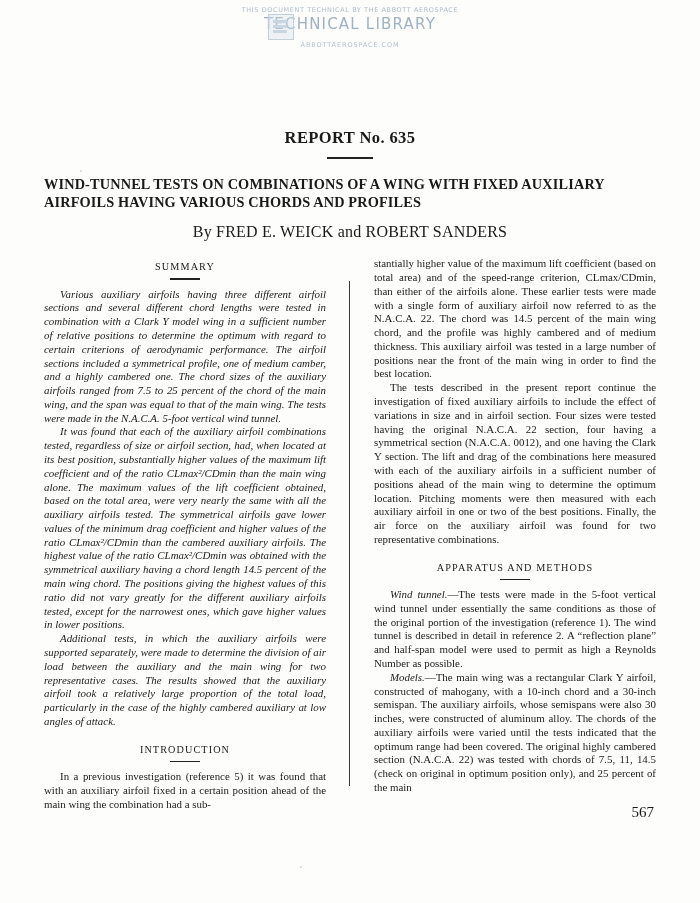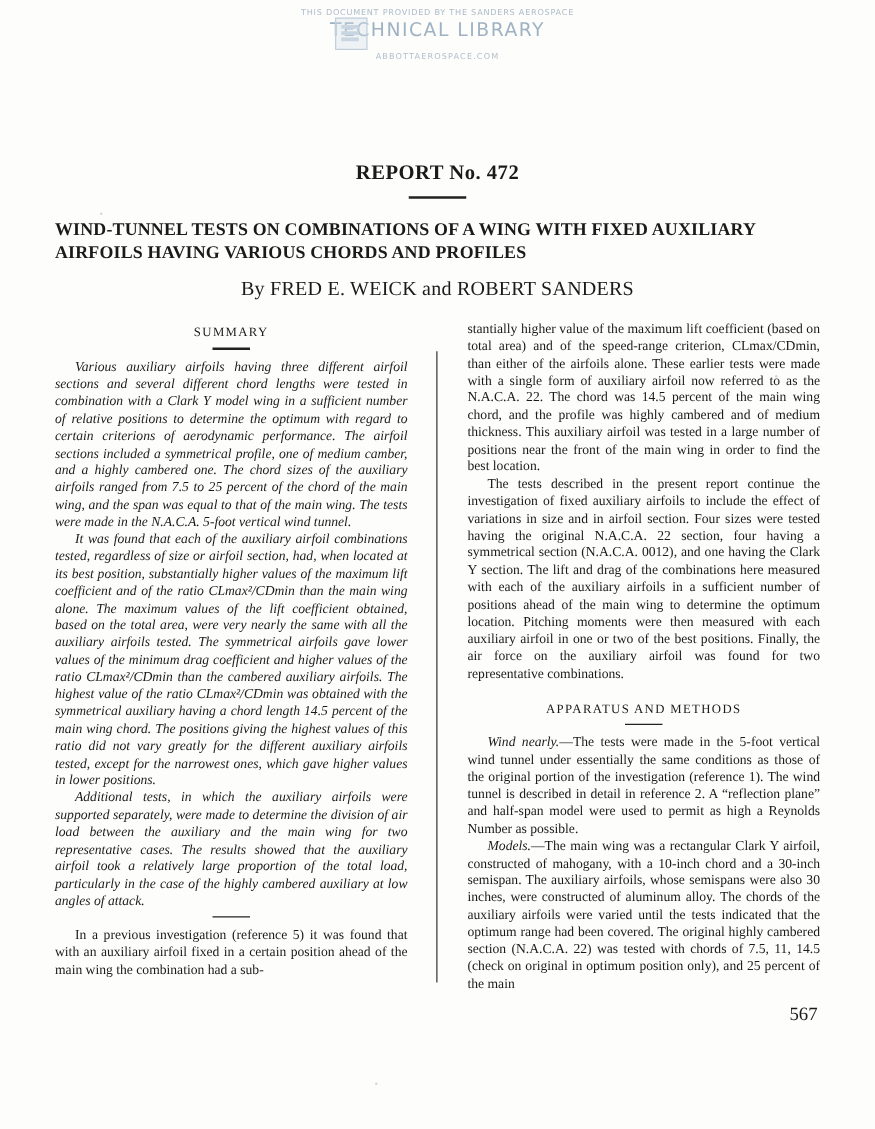--- a/index.html
+++ b/index.html
@@ -170,64 +170,65 @@
     background: #d8d5cd;
     border-radius: 50%;
   }
 </style>
 </head>
 <body>
 
 <div class="page">
 
   <div class="watermark">
-    <div class="wm-line1">THIS DOCUMENT PROVIDED BY THE SANDERS AEROSPACE</div>
+    <div class="wm-line1">THIS DOCUMENT TECHNICAL BY THE ABBOTT AEROSPACE</div>
     <div class="wm-line2">TECHNICAL LIBRARY</div>
     <div class="wm-line3">ABBOTTAEROSPACE.COM</div>
   </div>
   <div class="wm-box"></div>
 
   <div class="speck" style="left:80px; top:170px; width:2px; height:2px;"></div>
   <div class="speck" style="left:620px; top:300px; width:2px; height:2px;"></div>
   <div class="speck" style="left:300px; top:866px; width:2px; height:2px;"></div>
 
   <div class="content">
 
-    <div class="report-no">REPORT No. 472</div>
+    <div class="report-no">REPORT No. 635</div>
     <div class="rule"></div>
 
     <div class="title">WIND-TUNNEL TESTS ON COMBINATIONS OF A WING WITH FIXED AUXILIARY AIRFOILS HAVING VARIOUS CHORDS AND PROFILES</div>
 
     <div class="byline">By FRED E. WEICK and ROBERT SANDERS</div>
 
     <div class="columns">
       <div class="divider"></div>
 
       <div class="col left">
         <div class="sec-head">SUMMARY</div>
         <div class="rule tiny" style="margin-top:4px;margin-bottom:8px;"></div>
 
         <div class="ital">
           <p>Various auxiliary airfoils having three different airfoil sections and several different chord lengths were tested in combination with a Clark Y model wing in a sufficient number of relative positions to determine the optimum with regard to certain criterions of aerodynamic performance. The airfoil sections included a symmetrical profile, one of medium camber, and a highly cambered one. The chord sizes of the auxiliary airfoils ranged from 7.5 to 25 percent of the chord of the main wing, and the span was equal to that of the main wing. The tests were made in the N.A.C.A. 5-foot vertical wind tunnel.</p>
           <p>It was found that each of the auxiliary airfoil combinations tested, regardless of size or airfoil section, had, when located at its best position, substantially higher values of the maximum lift coefficient and of the ratio CLmax²/CDmin than the main wing alone. The maximum values of the lift coefficient obtained, based on the total area, were very nearly the same with all the auxiliary airfoils tested. The symmetrical airfoils gave lower values of the minimum drag coefficient and higher values of the ratio CLmax²/CDmin than the cambered auxiliary airfoils. The highest value of the ratio CLmax²/CDmin was obtained with the symmetrical auxiliary having a chord length 14.5 percent of the main wing chord. The positions giving the highest values of this ratio did not vary greatly for the different auxiliary airfoils tested, except for the narrowest ones, which gave higher values in lower positions.</p>
           <p>Additional tests, in which the auxiliary airfoils were supported separately, were made to determine the division of air load between the auxiliary and the main wing for two representative cases. The results showed that the auxiliary airfoil took a relatively large proportion of the total load, particularly in the case of the highly cambered auxiliary at low angles of attack.</p>
         </div>
 
+        <div class="sec-head spaced">INTRODUCTION</div>
         <div class="rule tiny" style="margin-top:4px;margin-bottom:8px;"></div>
         <p>In a previous investigation (reference 5) it was found that with an auxiliary airfoil fixed in a certain position ahead of the main wing the combination had a sub-</p>
       </div>
 
       <div class="col right">
         <p style="text-indent:0;">stantially higher value of the maximum lift coefficient (based on total area) and of the speed-range criterion, CLmax/CDmin, than either of the airfoils alone. These earlier tests were made with a single form of auxiliary airfoil now referred to as the N.A.C.A. 22. The chord was 14.5 percent of the main wing chord, and the profile was highly cambered and of medium thickness. This auxiliary airfoil was tested in a large number of positions near the front of the main wing in order to find the best location.</p>
         <p>The tests described in the present report continue the investigation of fixed auxiliary airfoils to include the effect of variations in size and in airfoil section. Four sizes were tested having the original N.A.C.A. 22 section, four having a symmetrical section (N.A.C.A. 0012), and one having the Clark Y section. The lift and drag of the combinations here measured with each of the auxiliary airfoils in a sufficient number of positions ahead of the main wing to determine the optimum location. Pitching moments were then measured with each auxiliary airfoil in one or two of the best positions. Finally, the air force on the auxiliary airfoil was found for two representative combinations.</p>
 
         <div class="sec-head spaced">APPARATUS AND METHODS</div>
         <div class="rule tiny" style="margin-top:4px;margin-bottom:8px;"></div>
 
-        <p><span class="runin">Wind nearly.</span><span>—The tests were made in the 5-foot vertical wind tunnel under essentially the same conditions as those of the original portion of the investigation (reference 1). The wind tunnel is described in detail in reference 2. A “reflection plane” and half-span model were used to permit as high a Reynolds Number as possible.</span></p>
+        <p><span class="runin">Wind tunnel.</span><span>—The tests were made in the 5-foot vertical wind tunnel under essentially the same conditions as those of the original portion of the investigation (reference 1). The wind tunnel is described in detail in reference 2. A “reflection plane” and half-span model were used to permit as high a Reynolds Number as possible.</span></p>
 
         <p><span class="runin">Models.</span><span>—The main wing was a rectangular Clark Y airfoil, constructed of mahogany, with a 10-inch chord and a 30-inch semispan. The auxiliary airfoils, whose semispans were also 30 inches, were constructed of aluminum alloy. The chords of the auxiliary airfoils were varied until the tests indicated that the optimum range had been covered. The original highly cambered section (N.A.C.A. 22) was tested with chords of 7.5, 11, 14.5 (check on original in optimum position only), and 25 percent of the main</span></p>
 
         <div class="pagenum">567</div>
       </div>
     </div>
   </div>
 </div>
 
 </body></html>

